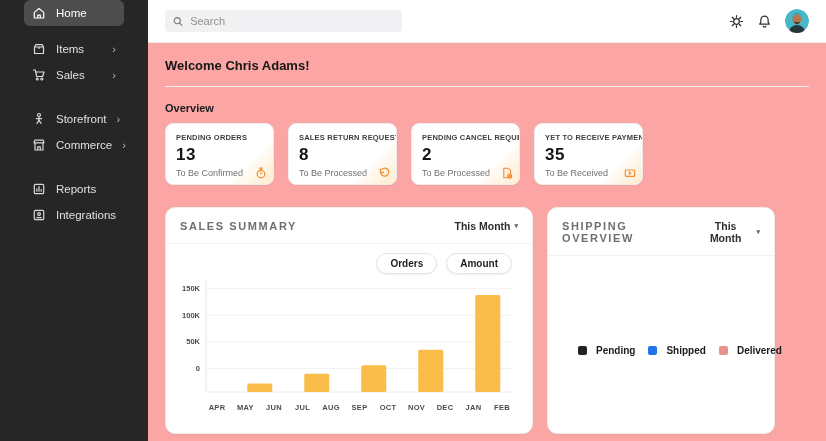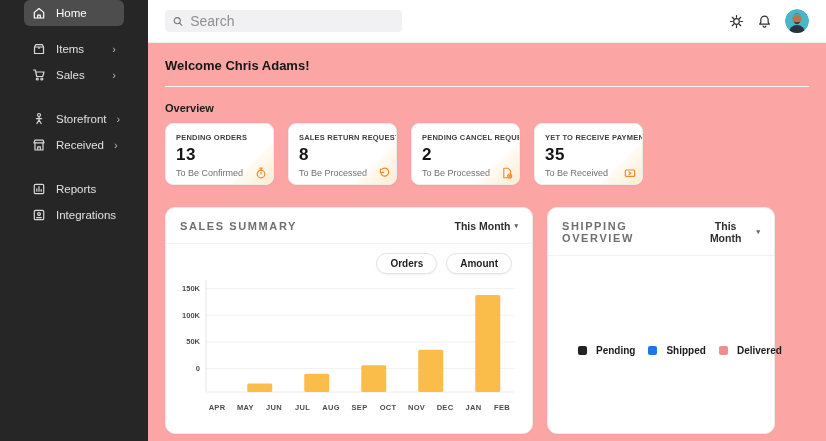--- a/index.html
+++ b/index.html
@@ -18,21 +18,21 @@
   .nav-item .chev { margin-left:auto; color:#b9b9b9; font-size:11px; line-height:1; }
   .nav-gap { height:18px; }
   .nav-gap-sm { height:10px; }
   .nav svg { flex:0 0 auto; }
 
   
   .topbar { position:absolute; left:148px; top:0; right:0; height:43px; background:#fff;
     border-bottom:1px solid #ededed; display:flex; align-items:center; padding:0 17px; }
   .search { width:237px; height:22px; background:#f1f1f3; border-radius:4px;
     display:flex; align-items:center; gap:7px; padding:0 8px; }
-  .search input { border:none; outline:none; background:transparent; font-size:14px;
+  .search input { border:none; outline:none; background:transparent; font-size:11px;
     color:#444; width:100%; font-family:inherit; }
   .search input::placeholder { color:#8f8f8f; }
   .topbar-right { margin-left:auto; display:flex; align-items:center; gap:13px; }
   .icon-btn { background:none; border:none; cursor:pointer; padding:0; display:flex; }
   .avatar { width:24px; height:24px; border-radius:50%; overflow:hidden; cursor:pointer;
     border:none; padding:0; background:none; }
 
   
   .content { position:absolute; left:148px; top:43px; right:0; bottom:0;
     background:#fca5a5; padding:0 17px; }
@@ -118,21 +118,21 @@
       </svg>
       <span>Storefront</span>
       <span class="chev">›</span>
     </div>
     <div class="nav-item">
       <svg width="14" height="14" viewBox="0 0 14 14" fill="none" stroke="#d9d9d9" stroke-width="1.2" stroke-linejoin="round">
         <path d="M2 4.8l.9-2.6h8.2l.9 2.6z"></path>
           <path d="M3 4.8v7.2h8V4.8"></path>
           <path d="M5.7 12V8.8h2.6V12"></path>
       </svg>
-      <span>Received</span>
+      <span>Commerce</span>
       <span class="chev">›</span>
     </div>
     <div class="nav-gap"></div>
     <div class="nav-item">
       <svg width="14" height="14" viewBox="0 0 14 14" fill="none" stroke="#d9d9d9" stroke-width="1.2" stroke-linecap="round" stroke-linejoin="round">
         <rect x="2.3" y="2.3" width="9.4" height="9.4" rx="1.3"></rect>
           <path d="M4.8 9.2V6.8M7 9.2V4.6M9.2 9.2V7.6"></path>
       </svg>
       <span>Reports</span>
     </div>

